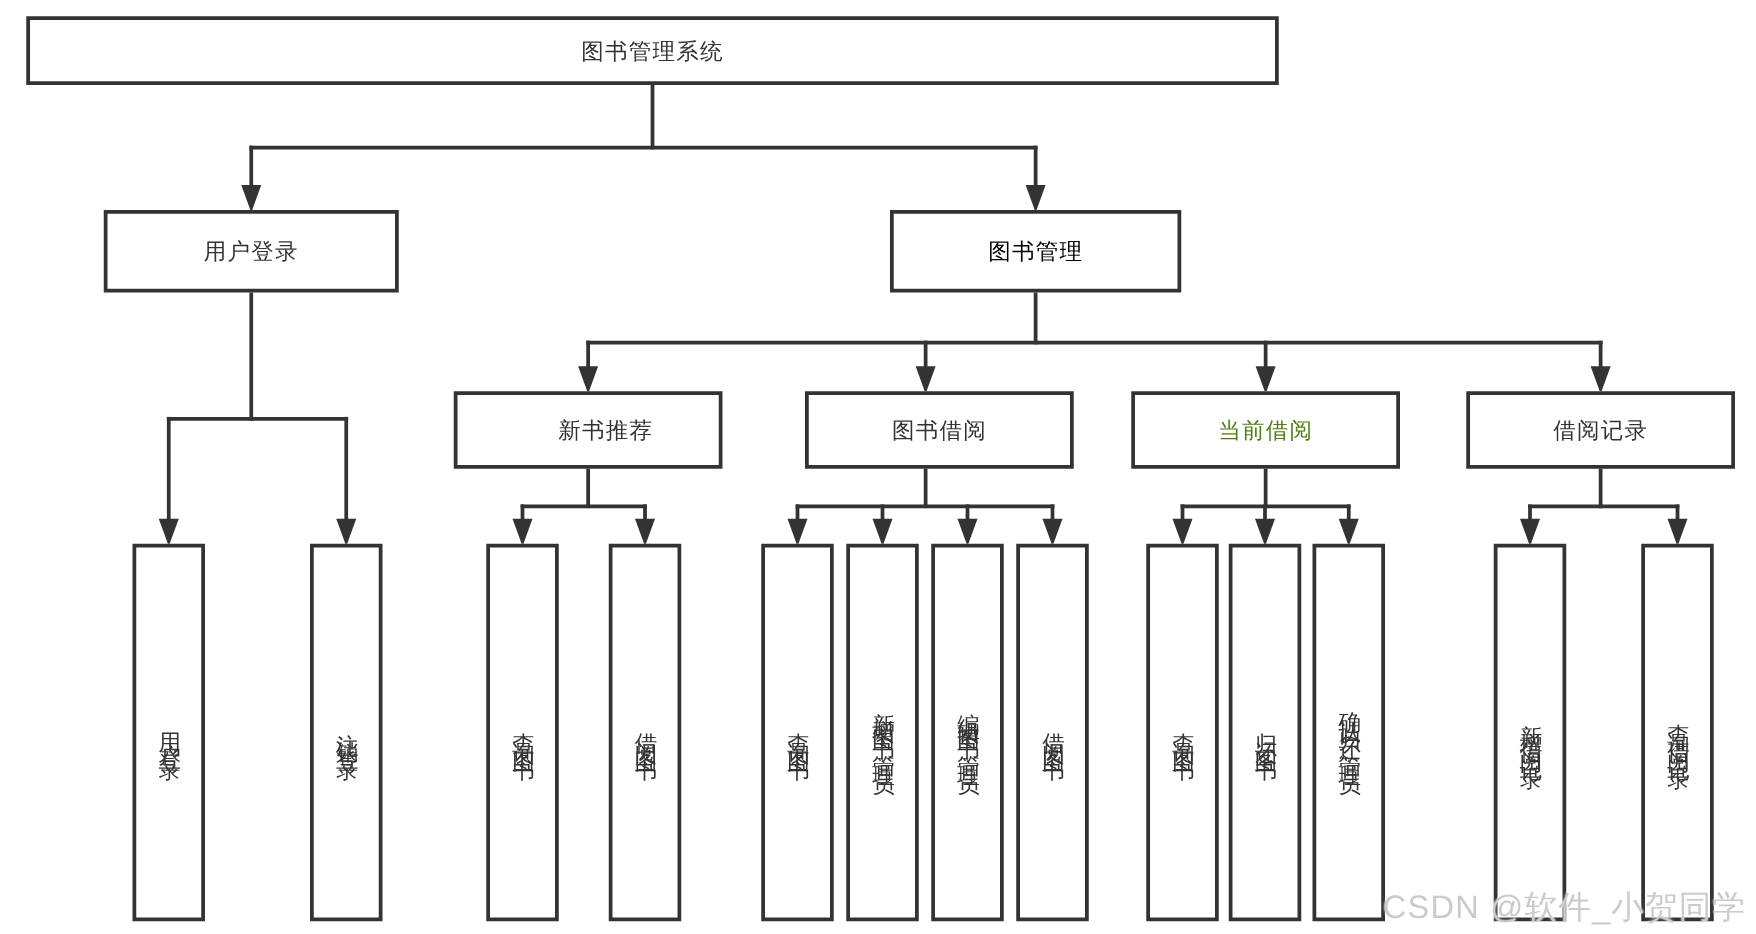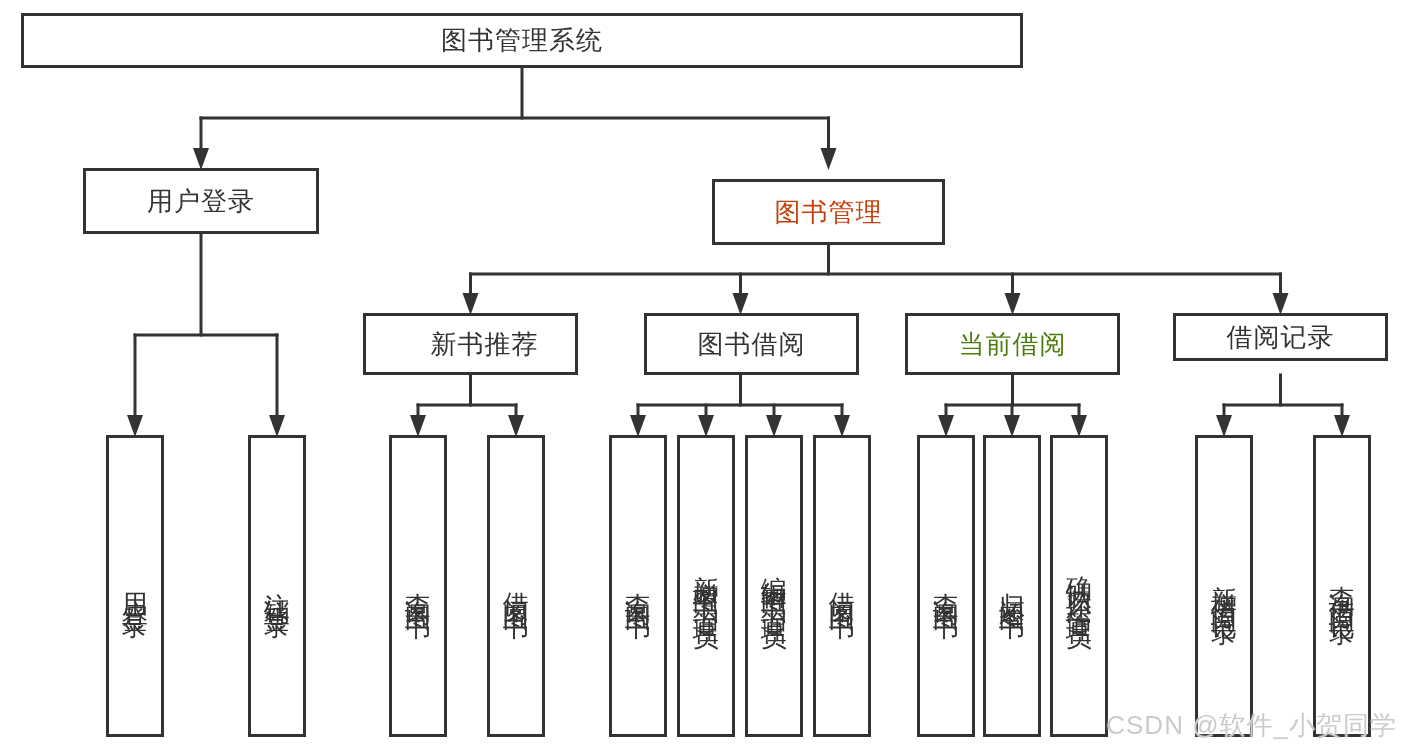--- a/index.html
+++ b/index.html
@@ -26,21 +26,21 @@
   #nodes { position: absolute; left: 0; top: 0; width: 100%; height: 100%; z-index: 2; }
   .node {
     position: absolute;
     box-sizing: border-box;
     border: 3px solid #333333;
     background: #ffffff;
     display: flex;
     align-items: center;
     justify-content: center;
     color: #333333;
-    font-size: 26px;
+    font-size: 18px;
     letter-spacing: 1px;
     white-space: nowrap;
   }
   .node.vertical .lbl {
     writing-mode: vertical-rl;
     text-orientation: mixed;
     letter-spacing: 7px;
     line-height: 1.1;
     white-space: nowrap;
   }
@@ -113,33 +113,33 @@
       <line x1="1342" y1="405" x2="1342" y2="417" stroke="#333333" stroke-width="3" stroke-linecap="square"></line>
       <polygon points="1334,415 1350,415 1342,437" fill="#333333"></polygon>
     </svg>
   <div id="nodes">
       <div class="node" style="left: 21px; top: 13px; width: 1002px; height: 55px; border-color: rgb(51, 51, 51); color: rgb(51, 51, 51);">
         <span class="lbl">图书管理系统</span>
       </div>
       <div class="node" style="left: 83px; top: 168px; width: 236px; height: 66px; border-color: rgb(51, 51, 51); color: rgb(51, 51, 51);">
         <span class="lbl">用户登录</span>
       </div>
-      <div class="node" style="left: 712px; top: 168px; width: 233px; height: 66px; border-color: rgb(51, 51, 51); color: #c2410c; margin-top: 11px;">
+      <div class="node" style="left: 712px; top: 168px; width: 233px; height: 66px; border-color: rgb(51, 51, 51); color: #000000;">
         <span class="lbl">图书管理</span>
       </div>
       <div class="node" style="left: 363px; top: 313px; width: 215px; height: 62px; border-color: rgb(51, 51, 51); color: rgb(51, 51, 51); padding-left: 28px;">
         <span class="lbl">新书推荐</span>
       </div>
       <div class="node" style="left: 644px; top: 313px; width: 215px; height: 62px; border-color: rgb(51, 51, 51); color: rgb(51, 51, 51);">
         <span class="lbl">图书借阅</span>
       </div>
       <div class="node" style="left: 905px; top: 313px; width: 215px; height: 62px; border-color: rgb(51, 51, 51); color: #4d7c0f;">
         <span class="lbl">当前借阅</span>
       </div>
-      <div class="node" style="left: 1173px; top: 313px; width: 215px; height: 48px; border-color: rgb(51, 51, 51); color: rgb(51, 51, 51);">
+      <div class="node" style="left: 1173px; top: 313px; width: 215px; height: 62px; border-color: rgb(51, 51, 51); color: rgb(51, 51, 51);">
         <span class="lbl">借阅记录</span>
       </div>
       <div class="node vertical" style="left: 106px; top: 435px; width: 58px; height: 302px; border-color: rgb(51, 51, 51); color: rgb(51, 51, 51);">
         <span class="lbl">用户登录</span>
       </div>
       <div class="node vertical" style="left: 248px; top: 435px; width: 58px; height: 302px; border-color: rgb(51, 51, 51); color: rgb(51, 51, 51);">
         <span class="lbl">注销登录</span>
       </div>
       <div class="node vertical" style="left: 389px; top: 435px; width: 58px; height: 302px; border-color: rgb(51, 51, 51); color: rgb(51, 51, 51);">
         <span class="lbl">查询图书</span>

